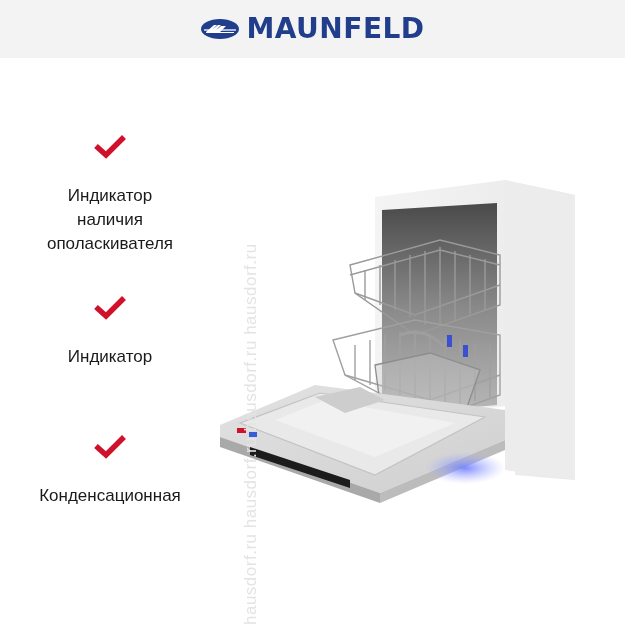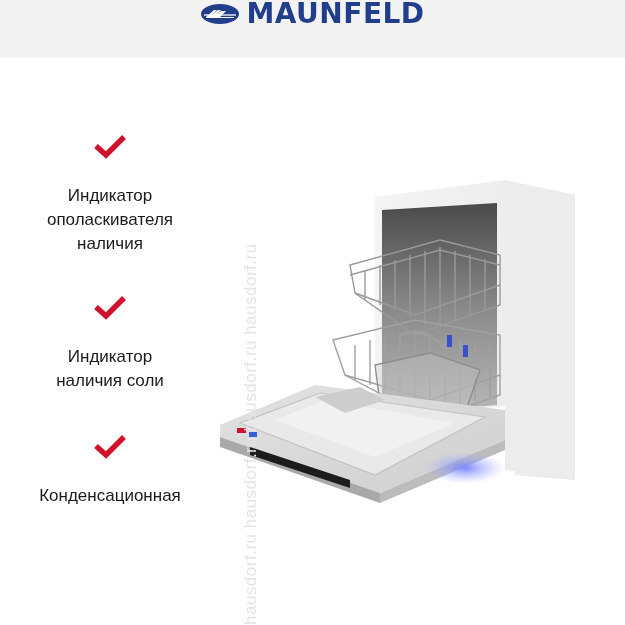--- a/index.html
+++ b/index.html
@@ -2,21 +2,21 @@
 <html><head>
 <meta charset="utf-8">
 <style>
   * { box-sizing: border-box; margin: 0; padding: 0; }
   html, body { width: 625px; height: 625px; overflow: hidden; background: #ffffff; }
   body { position: relative; font-family: "Liberation Sans", "DejaVu Sans", sans-serif; }
 
   .header {
     position: absolute; left: 0; top: 0; width: 625px; height: 58px;
     background: #f3f3f3;
-    display: flex; align-items: flex-start; justify-content: center;
+    display: flex; align-items: center; justify-content: center;
   }
   .logo { display: flex; align-items: center; gap: 6px; margin-top: 0px; }
   .logo-mark { width: 40px; height: 22px; }
   .logo-text {
     font-family: "DejaVu Sans", sans-serif;
     font-weight: bold; font-size: 28px; letter-spacing: 0.5px;
     color: #213e8c; line-height: 1;
   }
 
   .feature {
@@ -51,32 +51,31 @@
     <span class="logo-text">MAUNFELD</span>
   </div>
 </div>
 
 <div class="feature" style="top:134px;">
   <svg class="check" viewBox="0 0 34 26">
     <path d="M3 12 L13 21 L31 3" fill="none" stroke="#d0112b" stroke-width="5.5" stroke-linecap="butt" stroke-linejoin="miter"></path>
   </svg>
   <div class="feature-text">
     <div>Индикатор</div>
+    <div>наличия</div>
     <div>ополаскивателя</div>
-    <div>наличия</div>
   </div>
 </div>
 
 <div class="feature" style="top:295px;">
   <svg class="check" viewBox="0 0 34 26">
     <path d="M3 12 L13 21 L31 3" fill="none" stroke="#d0112b" stroke-width="5.5" stroke-linecap="butt" stroke-linejoin="miter"></path>
   </svg>
   <div class="feature-text">
     <div>Индикатор</div>
-    <div>наличия соли</div>
   </div>
 </div>
 
 <div class="feature" style="top:434px;">
   <svg class="check" viewBox="0 0 34 26">
     <path d="M3 12 L13 21 L31 3" fill="none" stroke="#d0112b" stroke-width="5.5" stroke-linecap="butt" stroke-linejoin="miter"></path>
   </svg>
   <div class="feature-text">
     <div>Конденсационная</div>
   </div>

